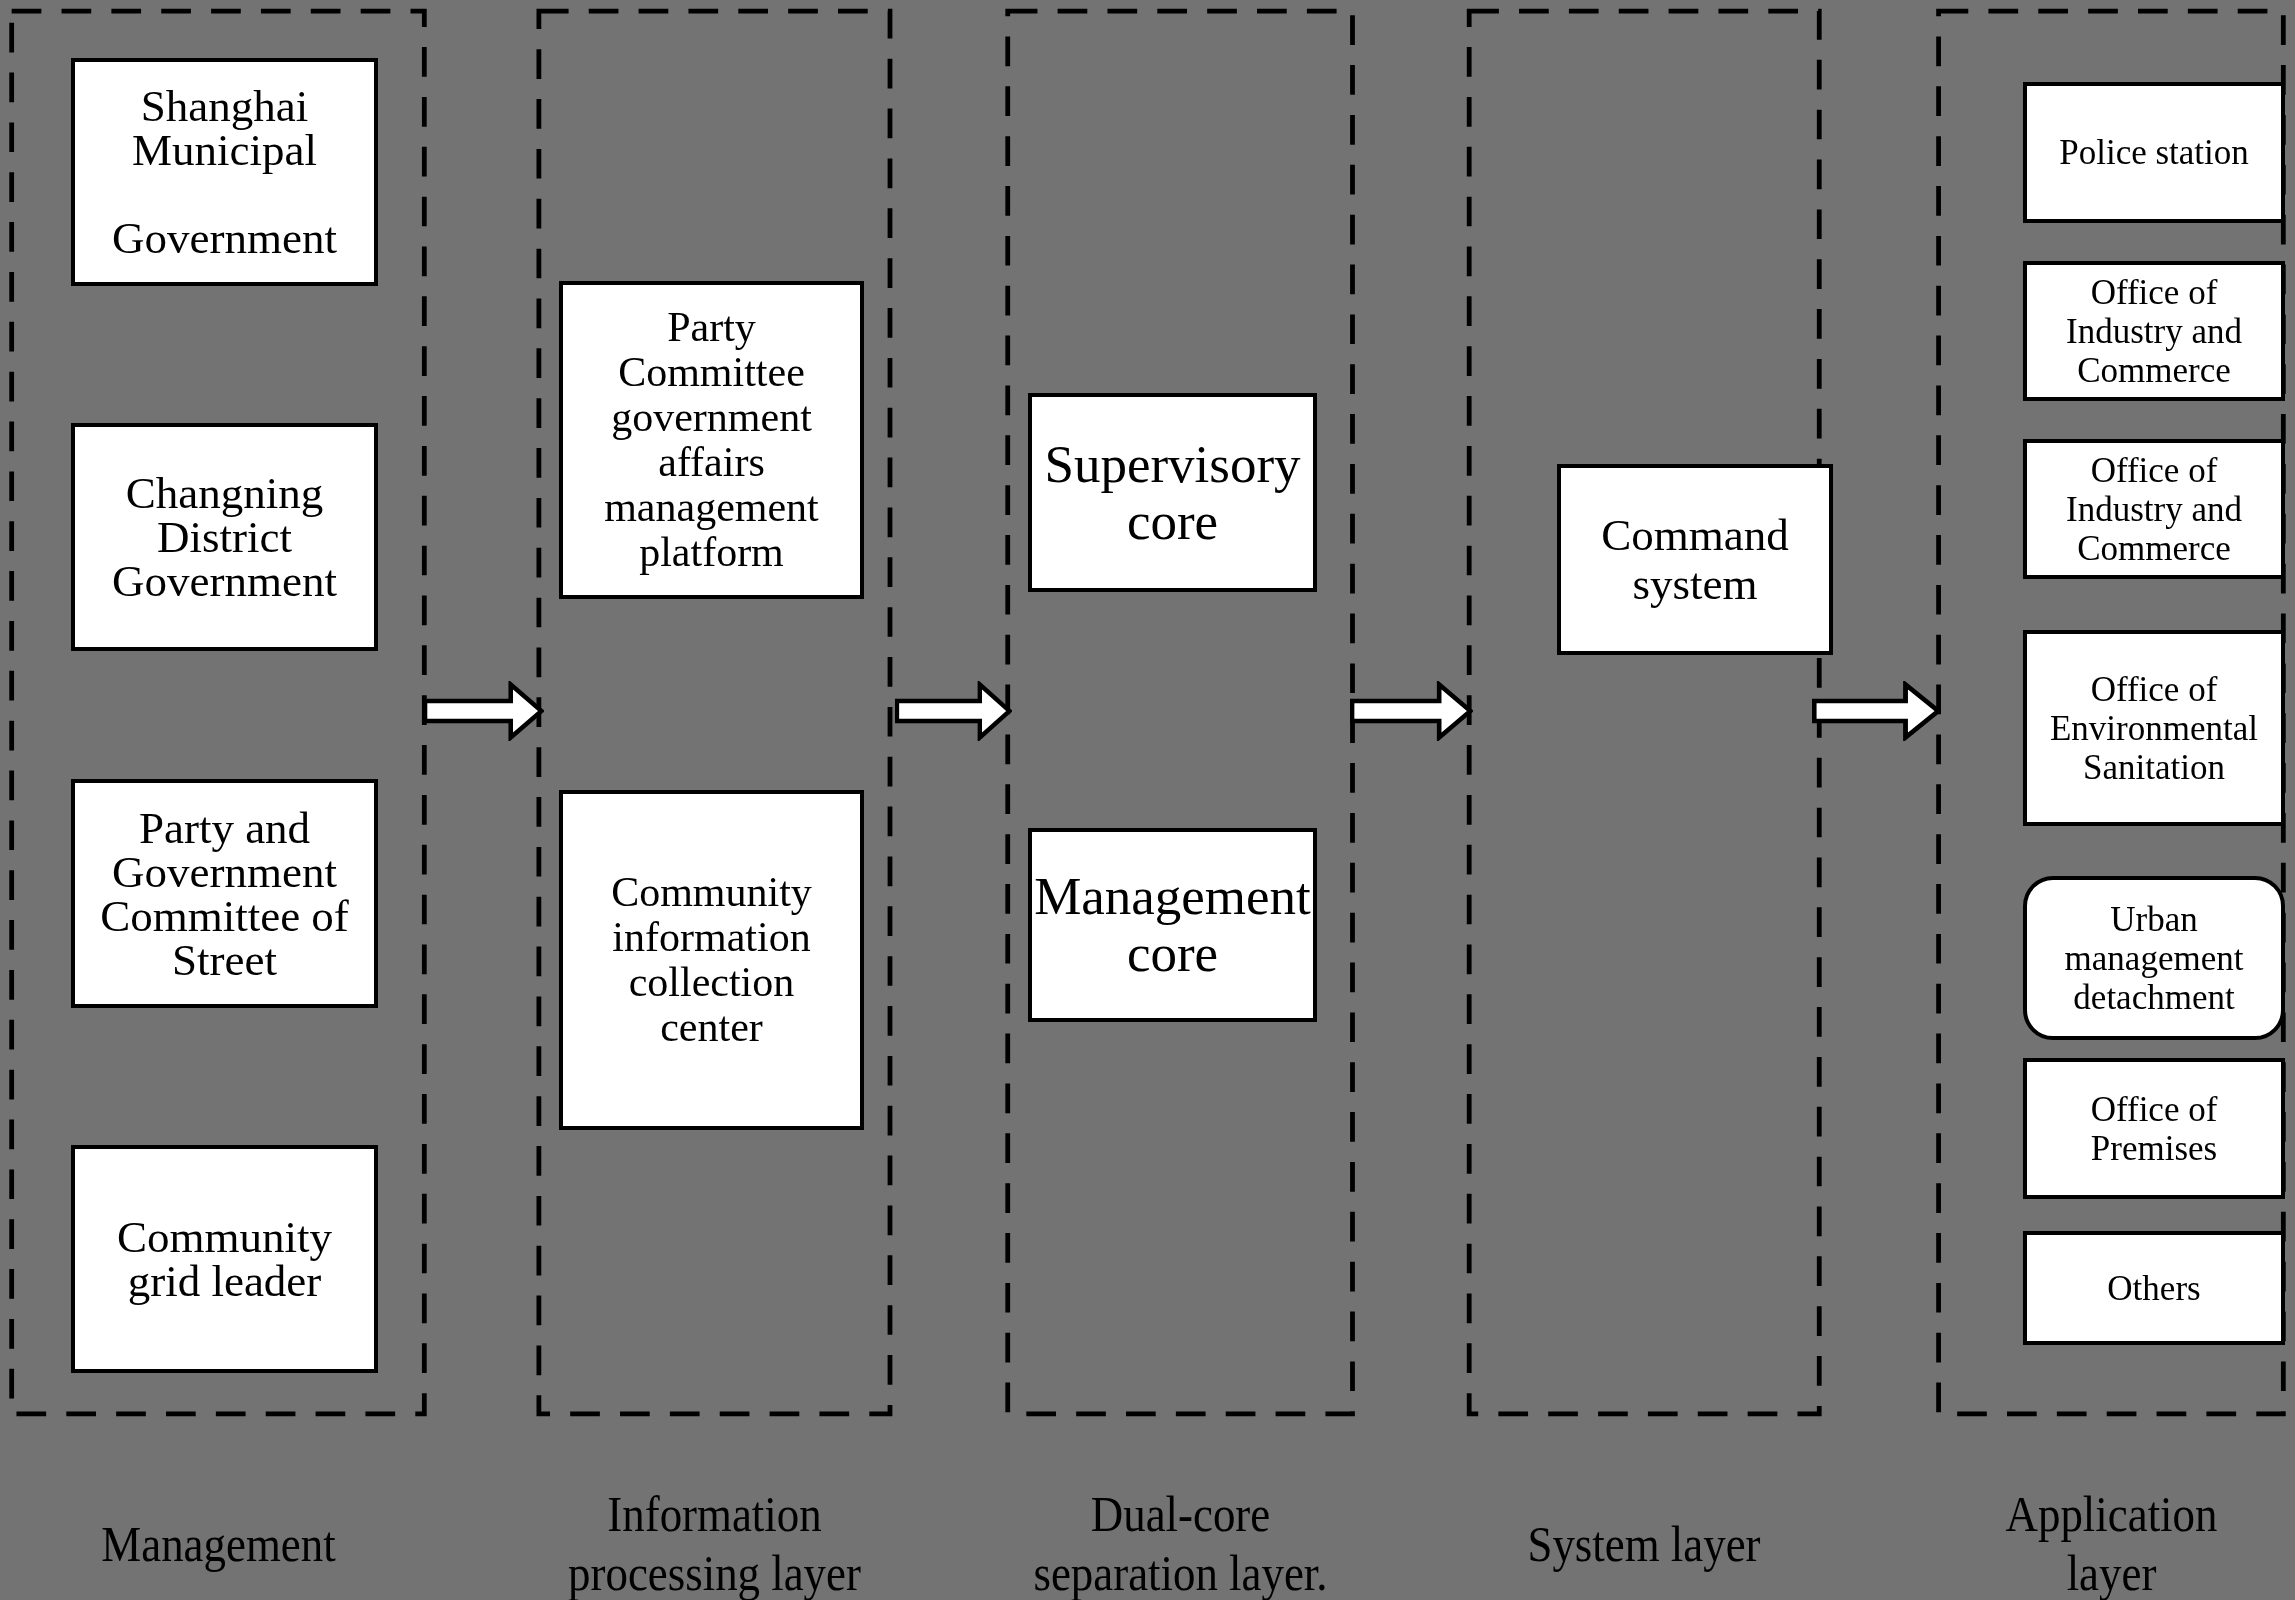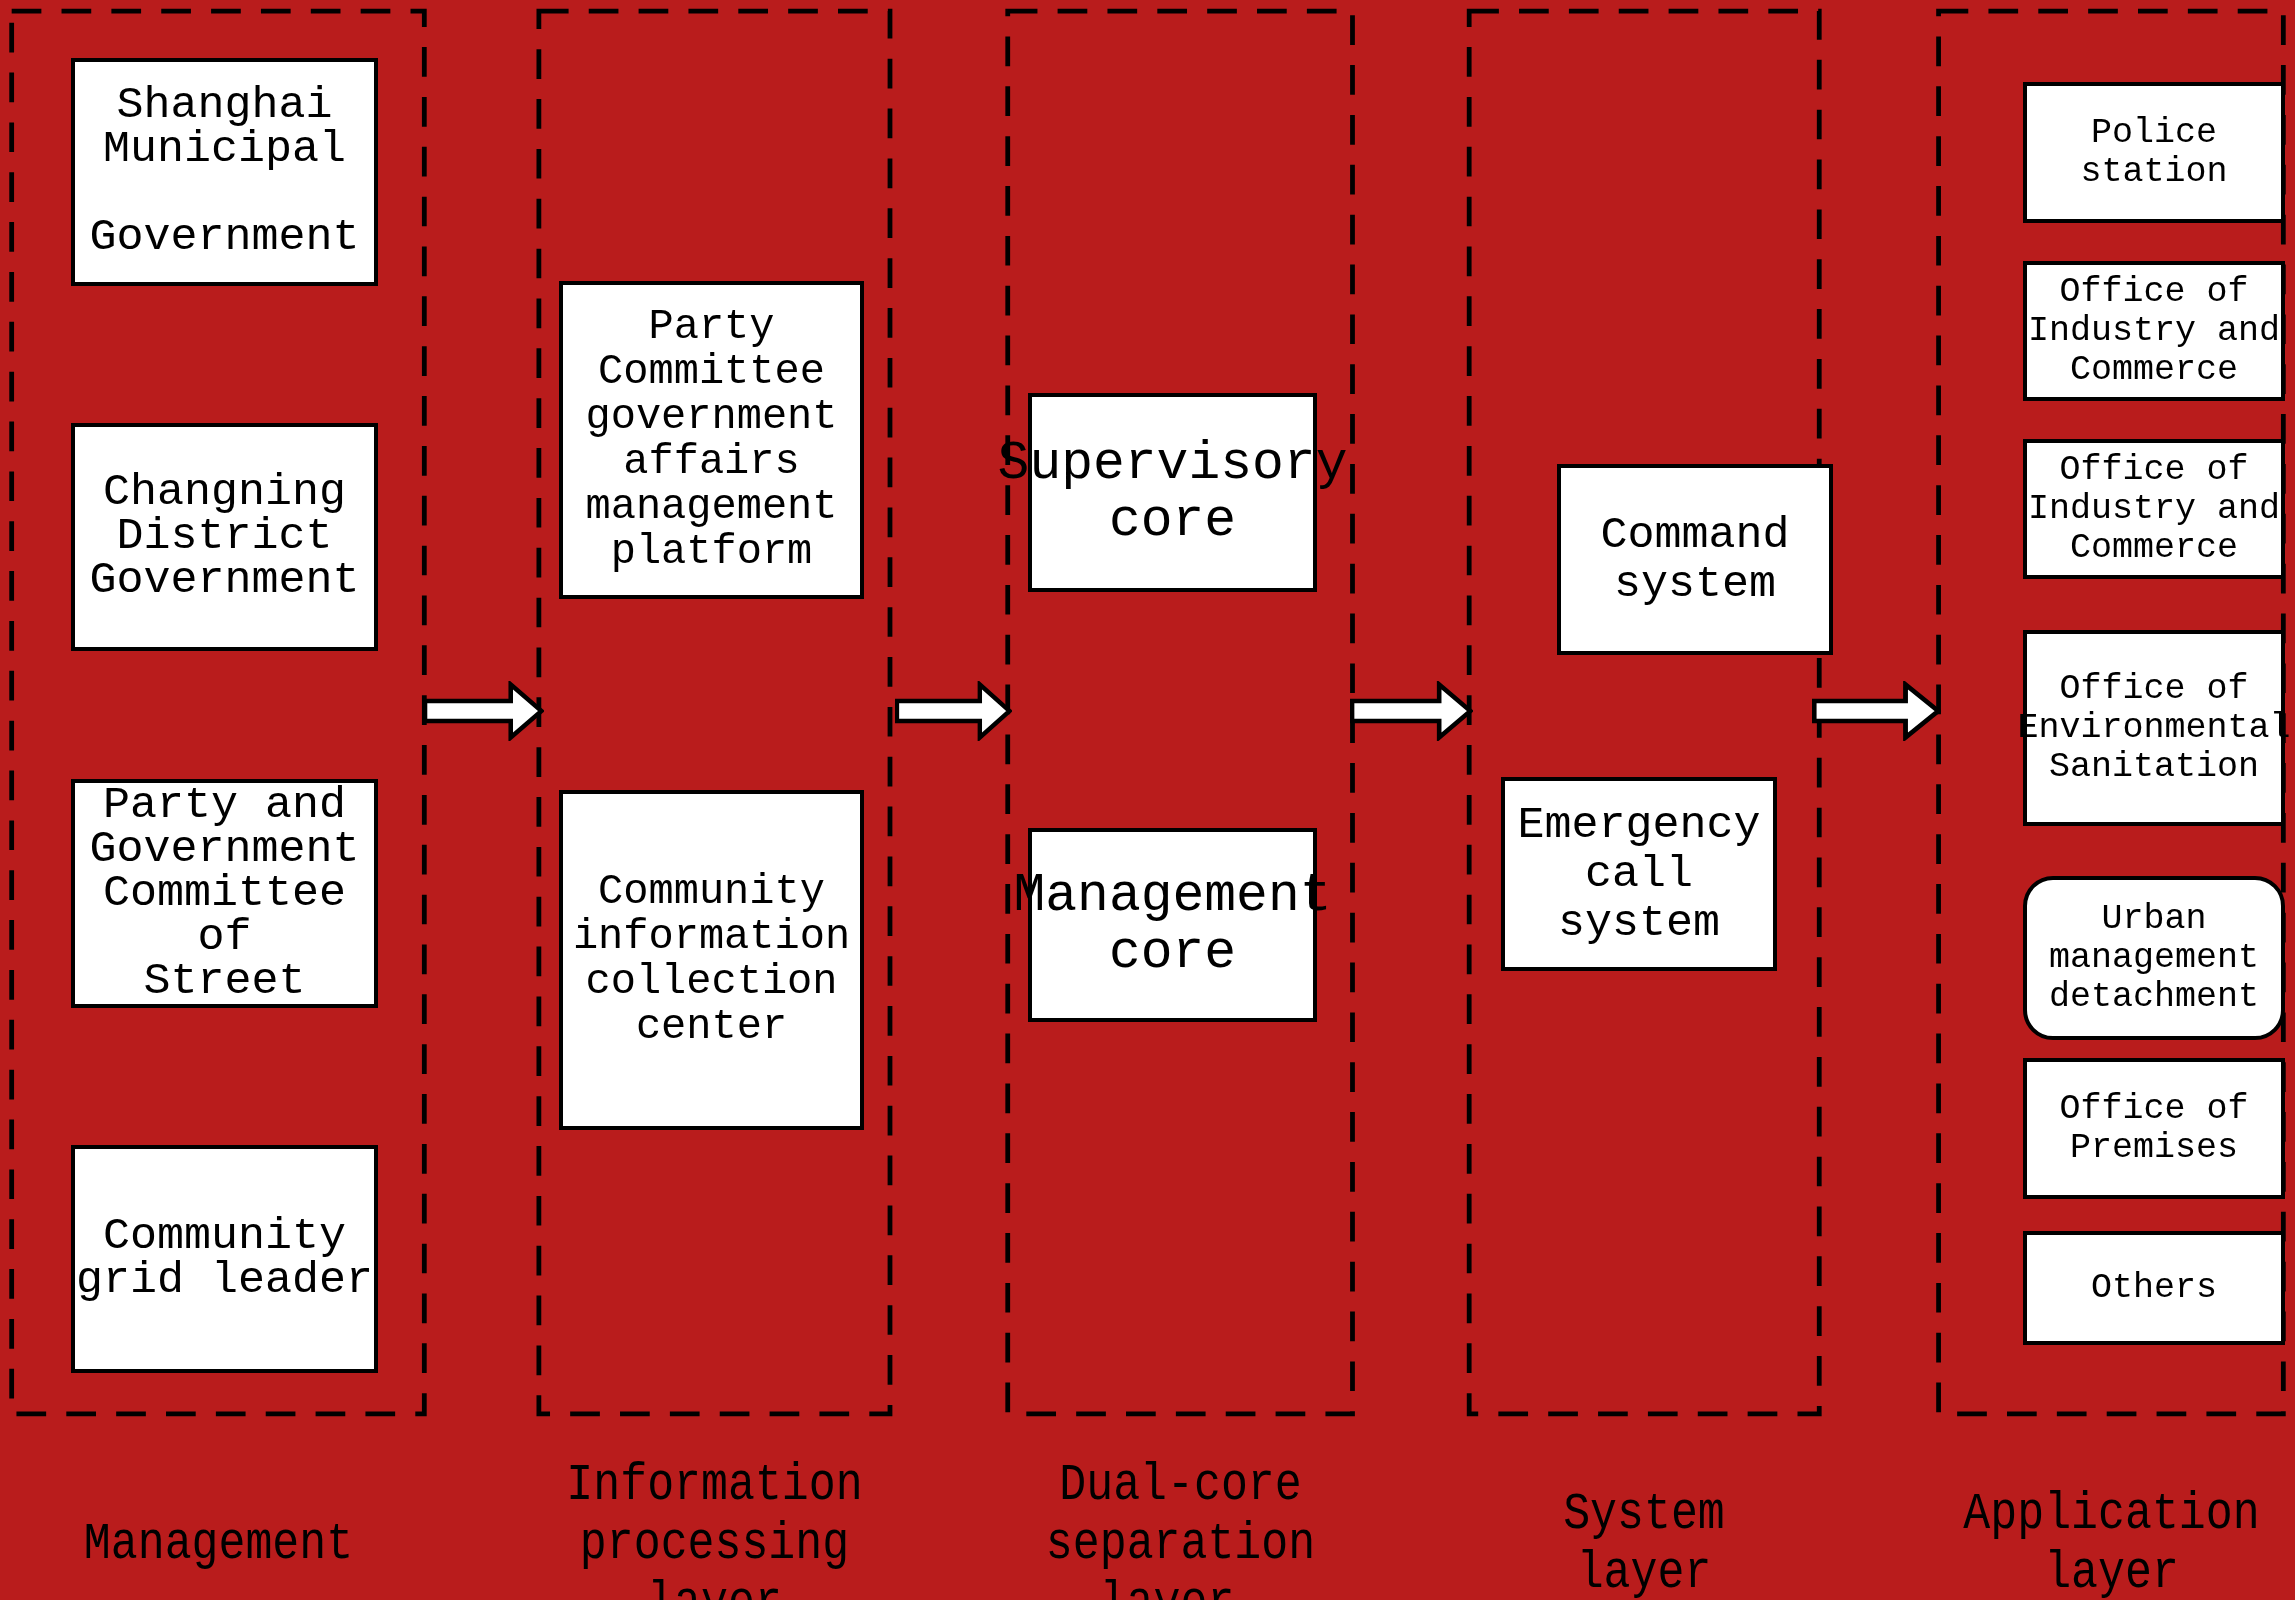--- a/index.html
+++ b/index.html
@@ -4,22 +4,22 @@
 <style>
   html, body {
     margin: 0;
     padding: 0;
     background: #ffffff;
   }
   #page {
     position: relative;
     width: 2295px;
     height: 1601px;
-    background: #b91c1c;
-    font-family: Liberation Mono, monospace;
+    background: #737373;
+    font-family: Liberation Serif, serif;
     color: #000000;
     overflow: hidden;
   }
   
   .layer-rect-svg {
     position: absolute;
     left: 0; top: 0;
     width: 2295px;
     height: 1601px;
     pointer-events: none;
@@ -112,22 +112,20 @@
 collection
 center</div>
 
   <div class="node c3" style="left:1028px; top:393px; width:289px; height:199px;">Supervisory
 core</div>
   <div class="node c3" style="left:1028px; top:828px; width:289px; height:194px;">Management
 core</div>
 
   <div class="node c4" style="left:1557px; top:464px; width:276px; height:191px;">Command
 system</div>
-  <div class="node c4" style="left:1501px; top:777px; width:276px; height:194px;">Emergency
-call system</div>
 
   <div class="node c5" style="left:1979px; top:82px; width:262px; height:141px;">Police station</div>
   <div class="node c5" style="left:1979px; top:261px; width:262px; height:140px;">Office of
 Industry and
 Commerce</div>
   <div class="node c5" style="left:1979px; top:439px; width:262px; height:140px;">Office of
 Industry and
 Commerce</div>
   <div class="node c5" style="left:1979px; top:630px; width:262px; height:196px;">Office of
 Environmental

